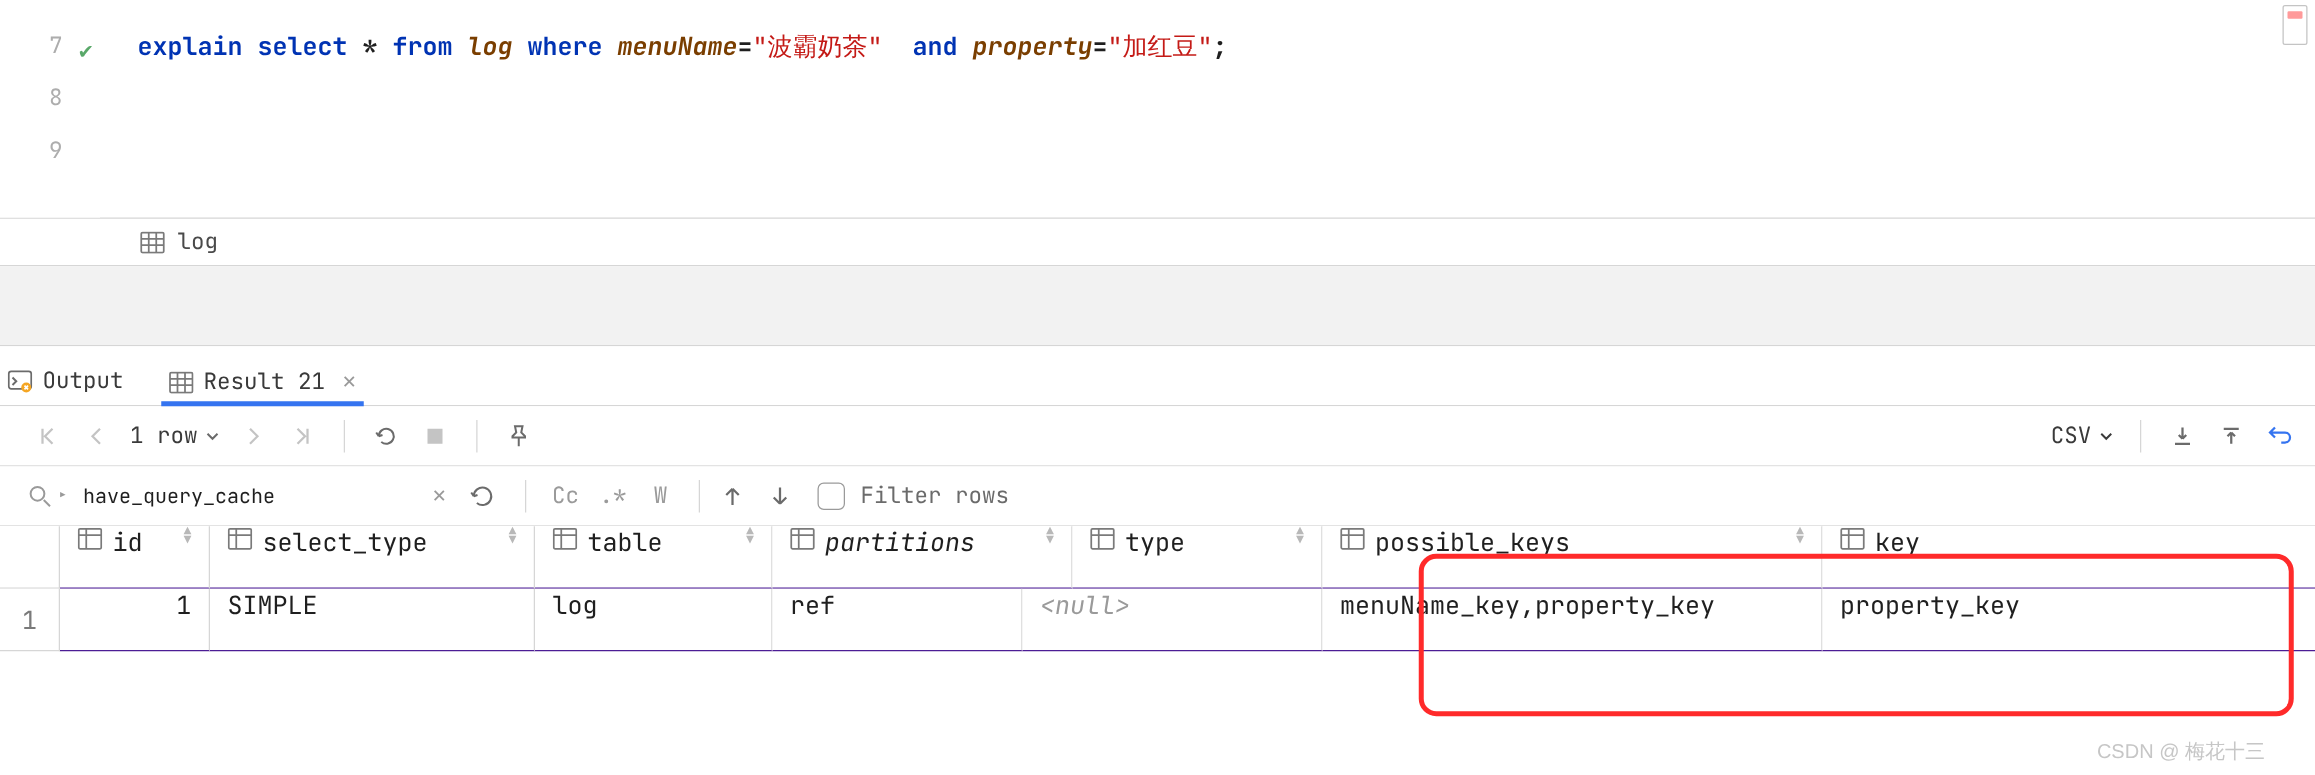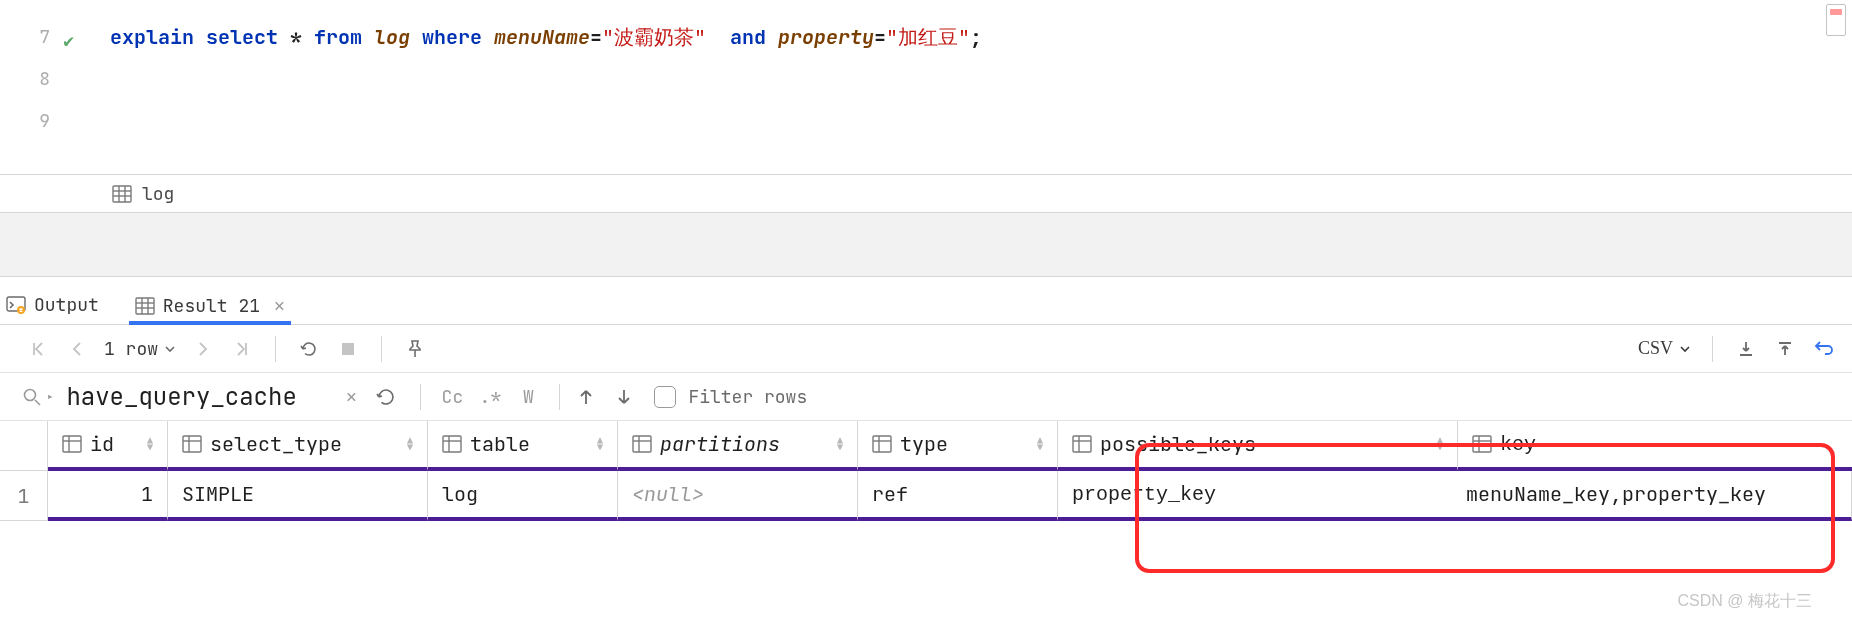--- a/index.html
+++ b/index.html
@@ -111,34 +111,34 @@
     background:#fff;
     color:#6b6b6b;
     font-size:18px;
   }
   .tbtn { width:24px; height:24px; display:flex; align-items:center; justify-content:center; color:#6b6b6b; cursor:pointer; }
   .tbtn.disabled { color:#c4c4c4; cursor:default; }
   .vdiv { width:1px; height:26px; background:#d6d6d6; margin:0 6px; }
   .rowcount { display:flex; align-items:center; gap:6px; color:#3a3a3a; }
   .rowcount svg{ color:#6b6b6b; }
   .spacer-flex{ flex:1; }
-  .csv-btn{ display:flex; align-items:center; gap:6px; color:#3a3a3a; cursor:pointer;font-family:Liberation Serif, serif; }
+  .csv-btn{ display:flex; align-items:center; gap:6px; color:#3a3a3a; cursor:pointer; }
 
   
   .filterbar{
     height:48px;
     display:flex; align-items:center;
     padding: 0 16px 0 22px;
     gap:12px;
     border-bottom:1px solid #e3e3e3;
     font-size:18px;
   }
   .search-input{
     border:none; outline:none;
-    font-family:inherit; font-size:24px;
+    font-family:inherit; font-size:16px;
     width: 260px; color:#1f1f1f;
   }
   .chip{ color:#9a9a9a; width:26px; text-align:center; cursor:pointer; }
   .chip.strong{ color:#6b6b6b; }
   .checkbox{
     width:22px; height:22px; border:1.5px solid #9a9a9a; border-radius:5px;
   }
   .filter-label{ color:#6b6b6b; }
 
   
@@ -147,40 +147,40 @@
   }
   .grid-row{ display:flex; height:50px; align-items:stretch; }
   .grid-row.header{ background:#fff; }
   .rownum{
     width:48px; display:flex; align-items:center; justify-content:center;
     color:#7a7a7a; border-right:1px solid #d6d6d6; border-bottom:1px solid #d6d6d6;
     background:#fff;
   }
   .cell{
     border-right:1px solid #d6d6d6;
-    border-bottom:4px solid #4c1d95;
-    display:flex; align-items:center;
+    border-bottom:1px solid #4c1d95;
+    display:flex; 
     padding:0 14px;
     background:#fff;
     position:relative;
   }
   .grid-row.header .cell{ color:#1f1f1f; font-weight:400; }
   .col-icon{ width:20px; height:20px; margin-right:8px; }
   .sort-arrows{
     margin-left:auto; display:flex; flex-direction:column; line-height:7px;
     color:#b8b8b8; font-size:10px;
   }
 
   .w-id{ width:120px; }
   .w-select{ width:260px; }
   .w-table{ width:190px; }
   .w-part{ width:240px;font-style:italic; }
   .w-type{ width:200px; }
   .w-pkeys{ width:400px; }
-  .w-key{ width:394px; border-right:none;font-family:Liberation Mono, monospace; }
+  .w-key{ width:394px; border-right:none; }
 
   .right-num{ justify-content:flex-end; }
   .nullval{ color:#9a9a9a; font-style:italic; }
 
   .highlight-box{
     position:absolute;
     border:4px solid #ff2a2a;
     border-radius:14px;
     pointer-events:none;
   }
@@ -418,22 +418,22 @@
         </svg>
       <span>key</span>
     </div>
   </div>
 
   <div class="grid-row">
     <div class="rownum">1</div>
     <div class="cell w-id right-num">1</div>
     <div class="cell w-select">SIMPLE</div>
     <div class="cell w-table">log</div>
+    <div class="cell w-type">ref</div>
     <div class="cell w-part nullval">&lt;null&gt;</div>
-    <div class="cell w-type">ref</div>
+    <div class="cell w-pkeys">menuName_key,property_key</div>
     <div class="cell w-key">property_key</div>
-    <div class="cell w-pkeys">menuName_key,property_key</div>
   </div>
 </div>
 
 <div class="highlight-box" style="left:1135px; top:443px; width:700px; height:130px;"></div>
 
 <div class="watermark">CSDN @ 梅花十三</div>
 
 </body></html>

